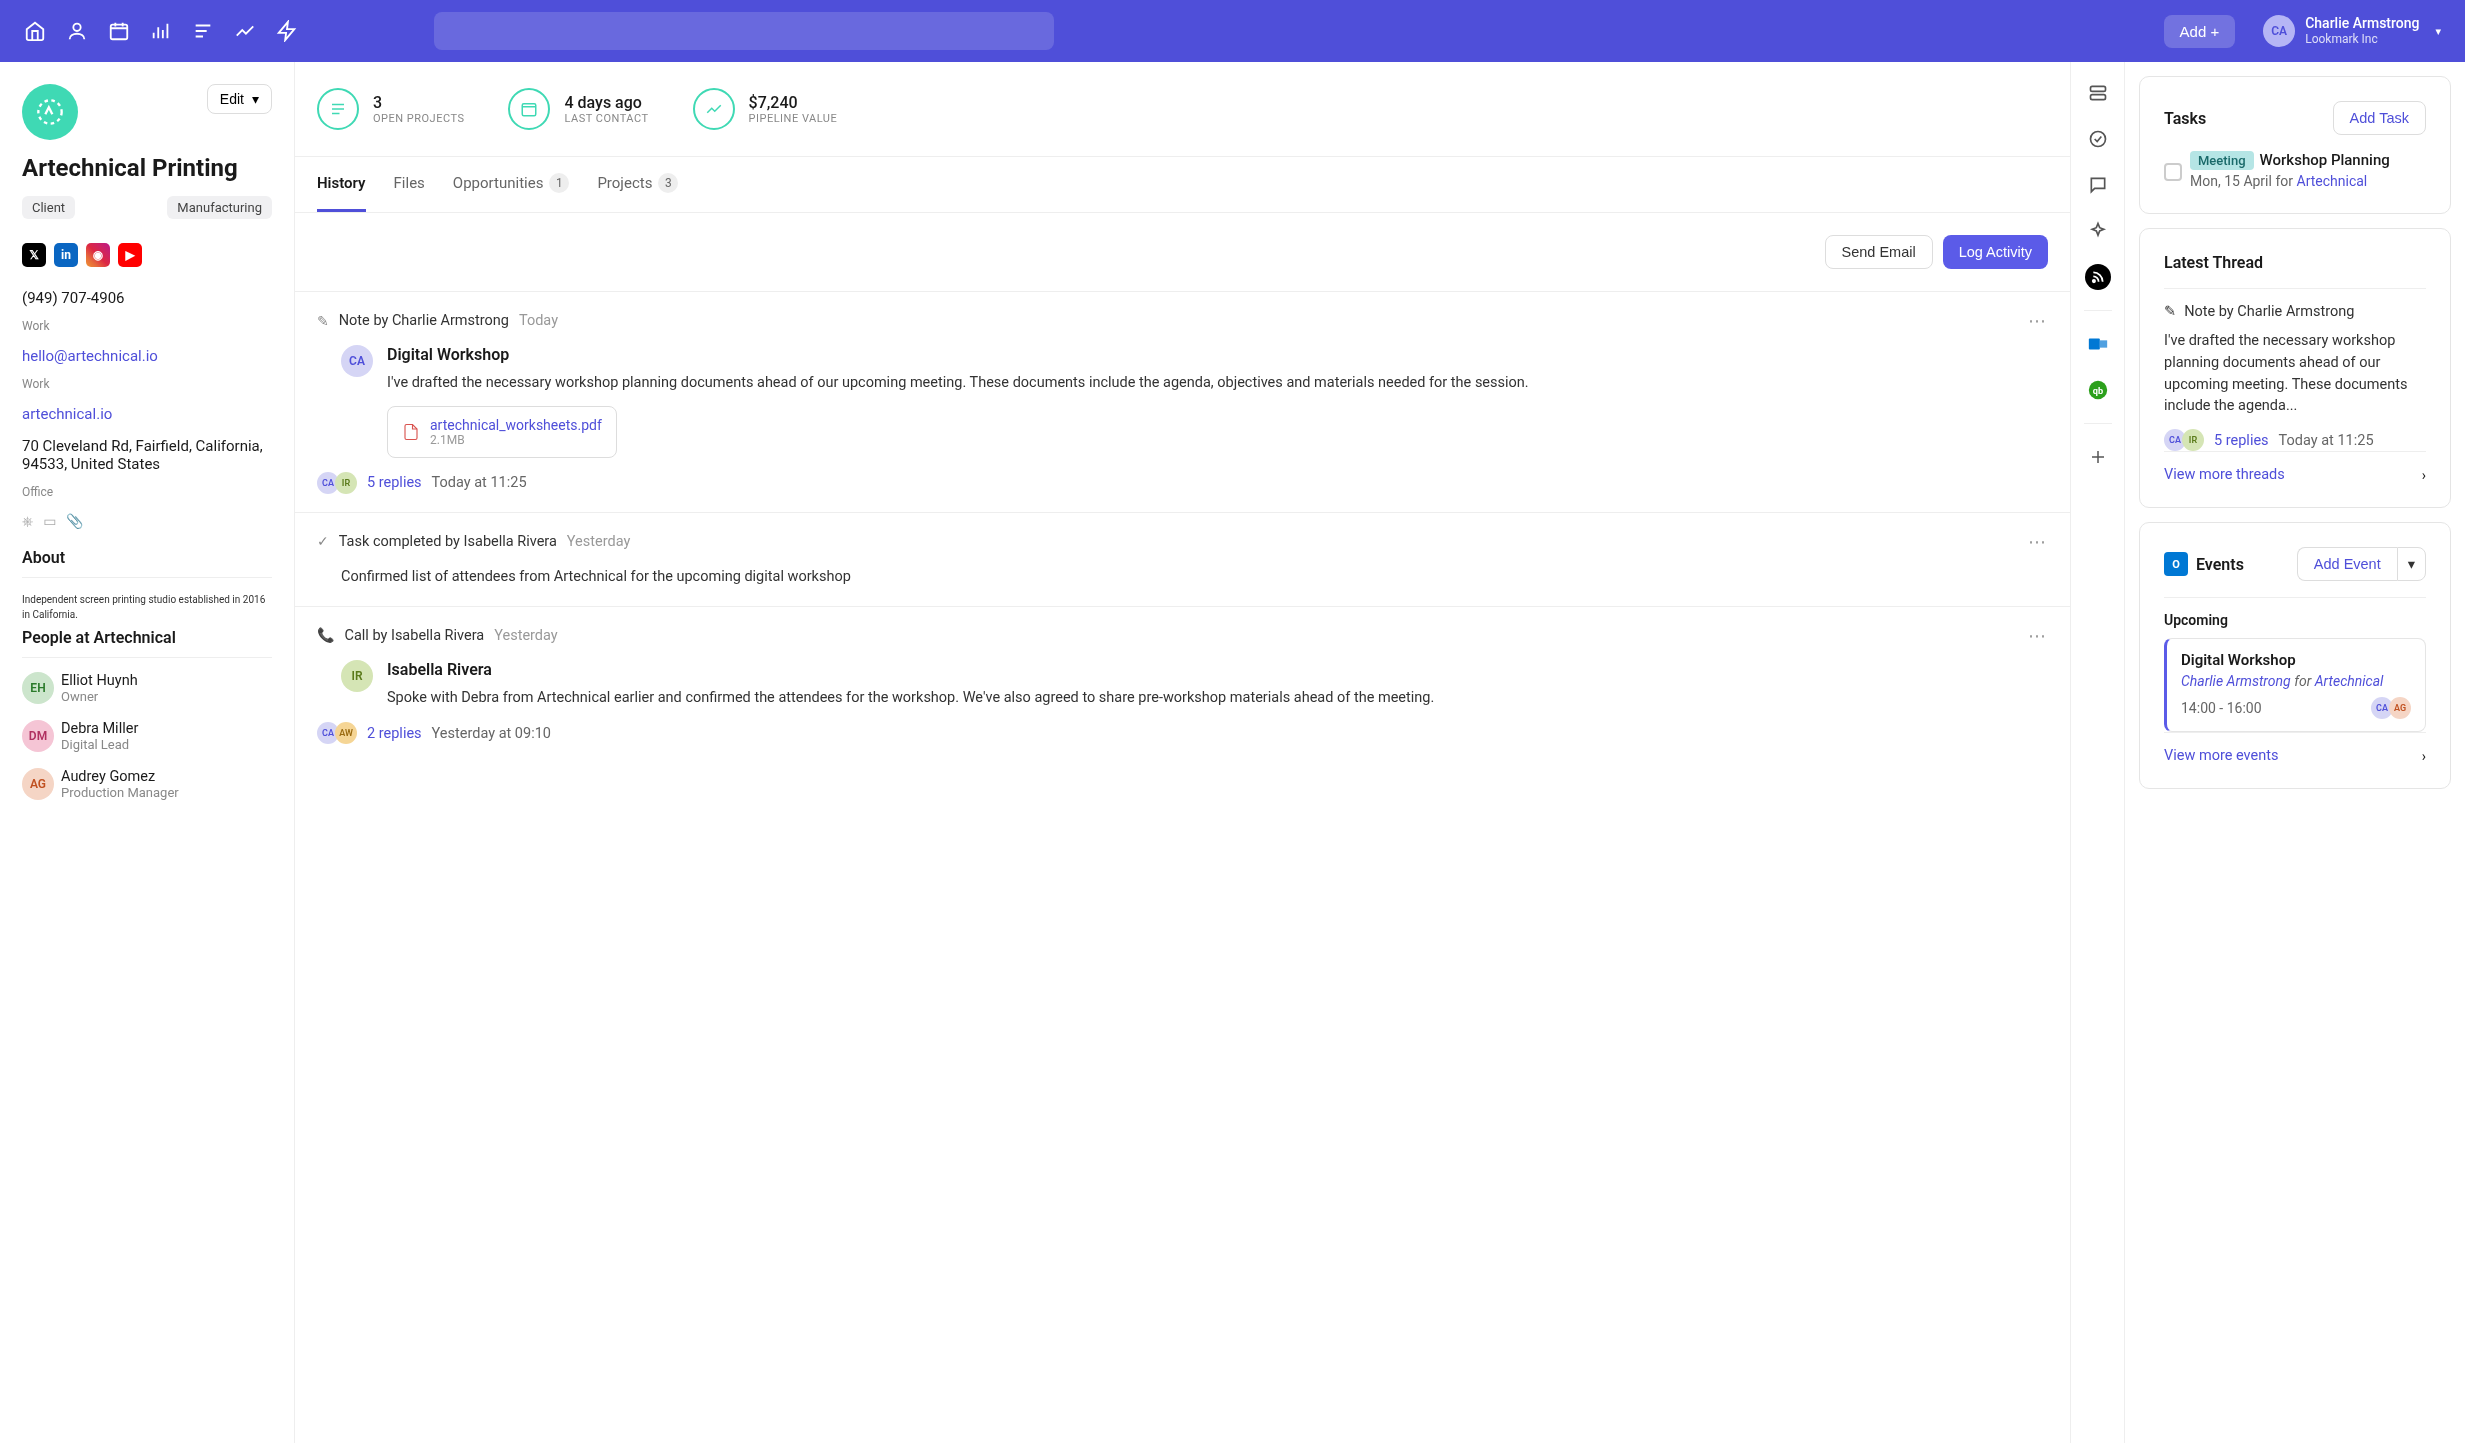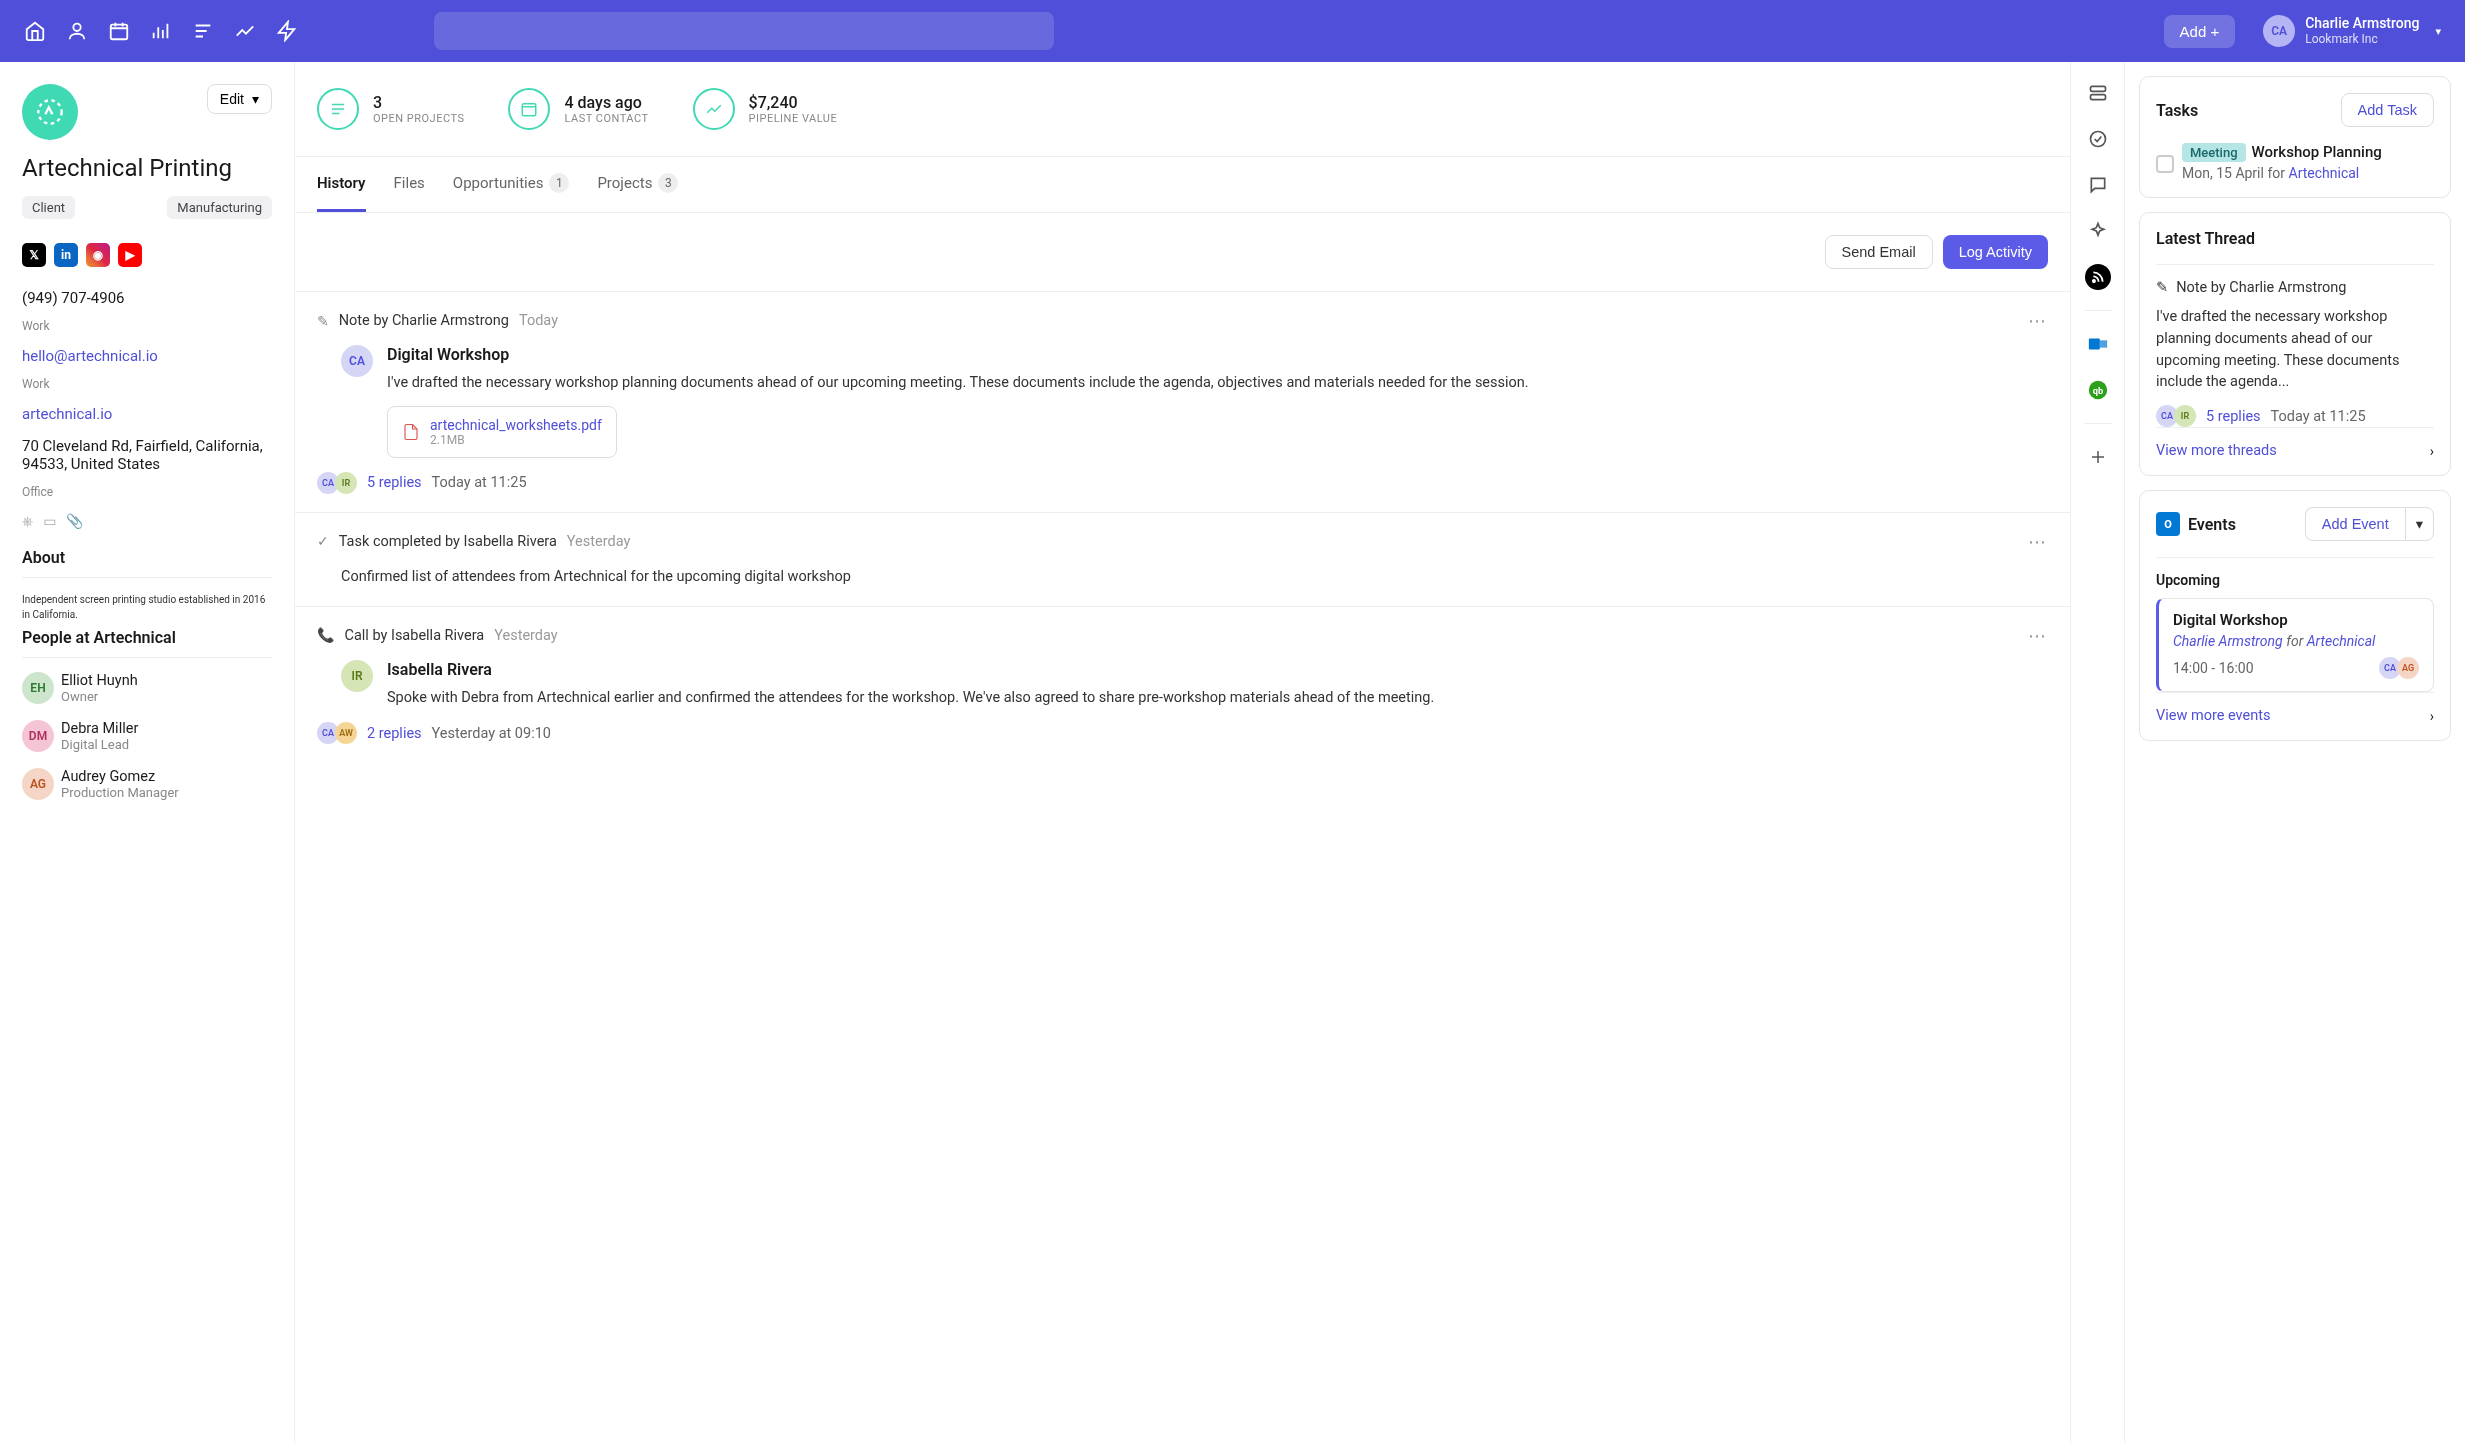--- a/index.html
+++ b/index.html
@@ -21,21 +21,21 @@
     .chevron-down { color: #fff; font-size: 11px; margin-left: 6px; }
 
     
     .layout { display: flex; height: calc(100vh - 62px); }
 
     
     .left-col { width: 295px; padding: 22px; border-right: 1px solid #eee; overflow-y: auto; }
     .company-header { display: flex; justify-content: space-between; align-items: flex-start; margin-bottom: 14px; }
     .company-logo { width: 56px; height: 56px; border-radius: 50%; background: #3fd9b4; display: flex; align-items: center; justify-content: center; }
     .edit-btn { display: flex; align-items: center; gap: 8px; border: 1px solid #ddd; border-radius: 8px; padding: 6px 12px; background: #fff; cursor: pointer; font-size: 14px; }
-    .company-name { font-size: 24px; font-weight: 400; margin-bottom: 14px; }
+    .company-name { font-size: 24px; font-weight: 700; margin-bottom: 14px; }
     .tags { display: flex; gap: 8px; margin-bottom: 24px; justify-content: space-between; }
     .tag { background: #f0f0f2; border-radius: 6px; padding: 4px 10px; font-size: 13px; color: #444; }
     .socials { display: flex; gap: 8px; margin-bottom: 22px; }
     .social-icon { width: 24px; height: 24px; border-radius: 5px; display: flex; align-items: center; justify-content: center; font-size: 12px; font-weight: 700; color: #fff; cursor: pointer; }
     .social-x { background: #000; }
     .social-li { background: #0a66c2; }
     .social-ig { background: linear-gradient(45deg, #f09433, #e6683c 25%, #dc2743 50%, #cc2366 75%, #bc1888 100%); }
     .social-yt { background: #ff0000; }
     .info-row { margin-bottom: 14px; }
     .info-value { font-size: 15px; color: #1a1a1a; }
@@ -94,21 +94,21 @@
     
     .rail-col { width: 54px; padding: 18px 0; display: flex; flex-direction: column; align-items: center; gap: 20px; border-right: 1px solid #eee; }
     .rail-icon { width: 26px; height: 26px; display: flex; align-items: center; justify-content: center; color: #555; cursor: pointer; }
     .rail-icon.filled { background: #000; border-radius: 50%; color: #fff; }
     .rail-icon.outlook { color: #0078d4; }
     .rail-icon.qb { color: #2ca01c; }
     .rail-divider { width: 28px; border: none; border-top: 1px solid #eee; }
 
     
     .right-col { width: 340px; padding: 14px; overflow-y: auto; }
-    .panel { border: 1px solid #e5e5e5; border-radius: 10px; padding: 16px; margin-bottom: 14px; }
+    .panel { border: 1px solid #e5e5e5; border-radius: 10px; padding: 24px; margin-bottom: 14px; }
     .panel-header { display: flex; justify-content: space-between; align-items: center; margin-bottom: 16px; }
     .panel-title { font-size: 16px; font-weight: 600; }
     .task-row { display: flex; gap: 8px; align-items: center; }
     .checkbox { width: 18px; height: 18px; border: 2px solid #ccc; border-radius: 4px; margin-top: 3px; cursor: pointer; flex-shrink: 0; }
     .task-tag { background: #b5e5e5; color: #1a6a6a; padding: 2px 8px; border-radius: 4px; font-size: 13px; font-weight: 500; margin-right: 6px; }
     .task-title { font-size: 15px; font-weight: 500; }
     .task-meta { font-size: 14px; color: #666; margin-top: 4px; }
     .task-meta a { color: #4f4fd9; text-decoration: none; }
     .thread-note-header { display: flex; align-items: center; gap: 8px; margin-bottom: 10px; color: #333; font-size: 14.5px; }
     .thread-text { font-size: 14.5px; line-height: 1.5; color: #333; margin-bottom: 12px; }

